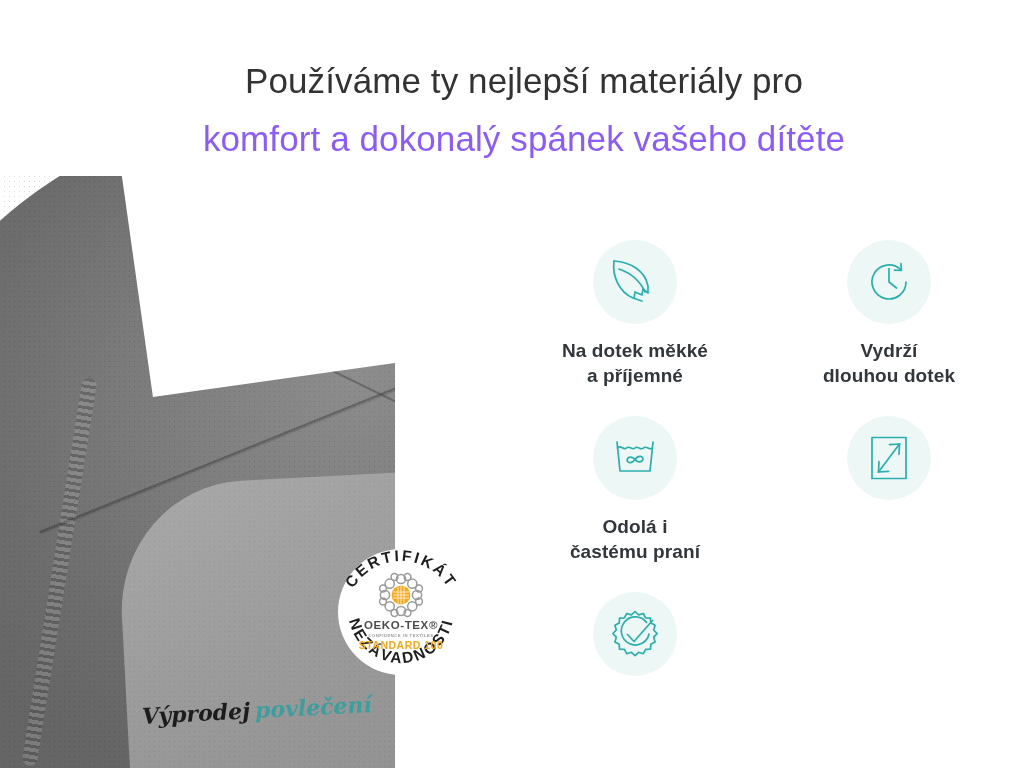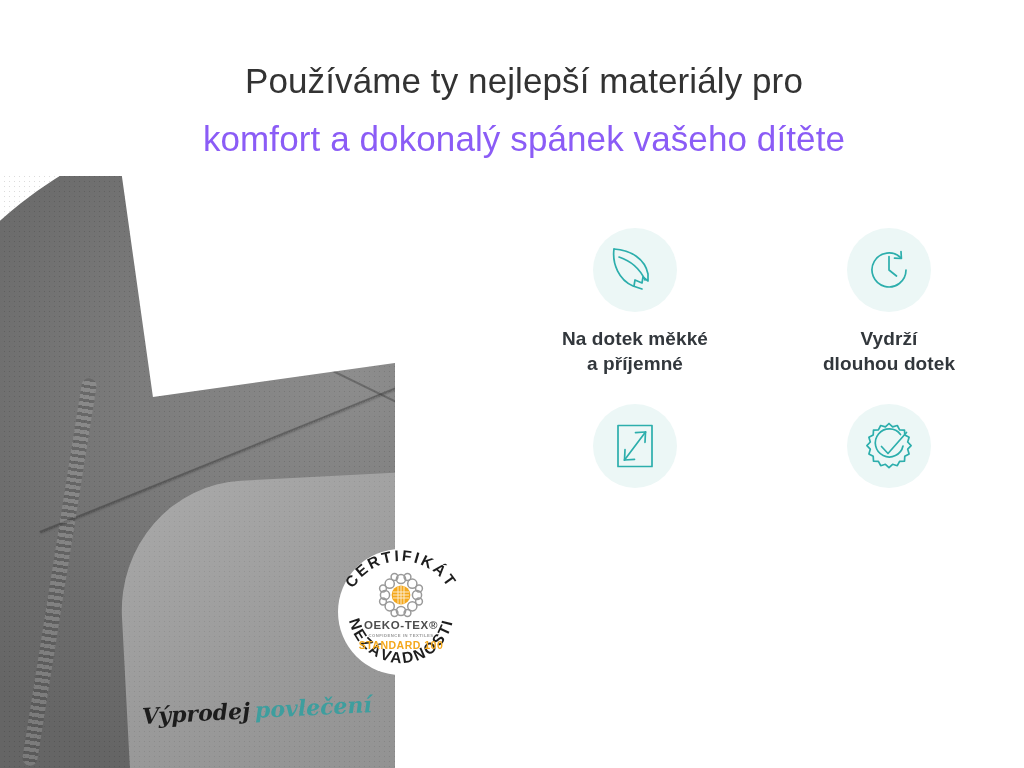--- a/index.html
+++ b/index.html
@@ -189,21 +189,21 @@
     white-space: nowrap;
     transform: rotate(-3deg);
   }
   .wm-dark { color: #1c1c1c; }
   .wm-teal { color: #3e9e9e; margin-left: 5px; font-weight: 600; }
 
   
   .features {
     position: absolute;
     left: 512px;
-    top: 228px;
+    top: 240px;
     width: 500px;
     z-index: 30;
     display: grid;
     grid-template-columns: 1fr 1fr;
     grid-auto-rows: 176px;
     column-gap: 8px;
     row-gap: 0px;
   }
   .feature {
     display: flex;
@@ -332,20 +332,31 @@
           <path d="M45 28 A17 17 0 1 1 40 15.9"></path>
           <path d="M40 9.5 L40.4 16.5 L33.5 16.2"></path>
           <path d="M28 14.5 L28 28 L35.5 34"></path>
         </svg>
       </div>
       <div class="feature-label">Vydrží
 dlouhou dotek</div>
     </div>
 
 
+    <div class="feature">
+      <div class="feature-icon">
+        <svg viewBox="0 0 56 56" fill="none" stroke="#2caeac" stroke-width="1.7" stroke-linecap="round" stroke-linejoin="round" xmlns="http://www.w3.org/2000/svg">
+          <path d="M10 12 L13 41 L43 41 L46 12"></path>
+          <path d="M10.6 18 C13.5 14 16.5 21 19.5 18 C22.5 15 25.5 21 28 18 C30.5 15 33.5 21 36.5 18 C39.5 15 42.5 21 45.4 18"></path>
+          <path d="M28 29.5 C25.8 26.2 21 26.4 20.2 29.5 C19.4 32.8 24.6 34.3 28 29.5 C31.4 24.7 36.6 26.2 35.8 29.5 C35 32.6 30.2 32.8 28 29.5 Z"></path>
+        </svg>
+      </div>
+      <div class="feature-label">Odolá i
+častému praní</div>
+    </div>
 
     <div class="feature">
       <div class="feature-icon">
         <svg viewBox="0 0 56 56" fill="none" stroke="#2caeac" stroke-width="1.7" stroke-linecap="round" stroke-linejoin="round" xmlns="http://www.w3.org/2000/svg">
           <rect x="11" y="7.5" width="34" height="41"></rect>
           <path d="M17.5 42 L38.5 14"></path>
           <path d="M38.5 14 L28.5 14.6"></path>
           <path d="M38.5 14 L38 24.3"></path>
           <path d="M17.5 42 L27.5 41.4"></path>
           <path d="M17.5 42 L18 31.7"></path>

